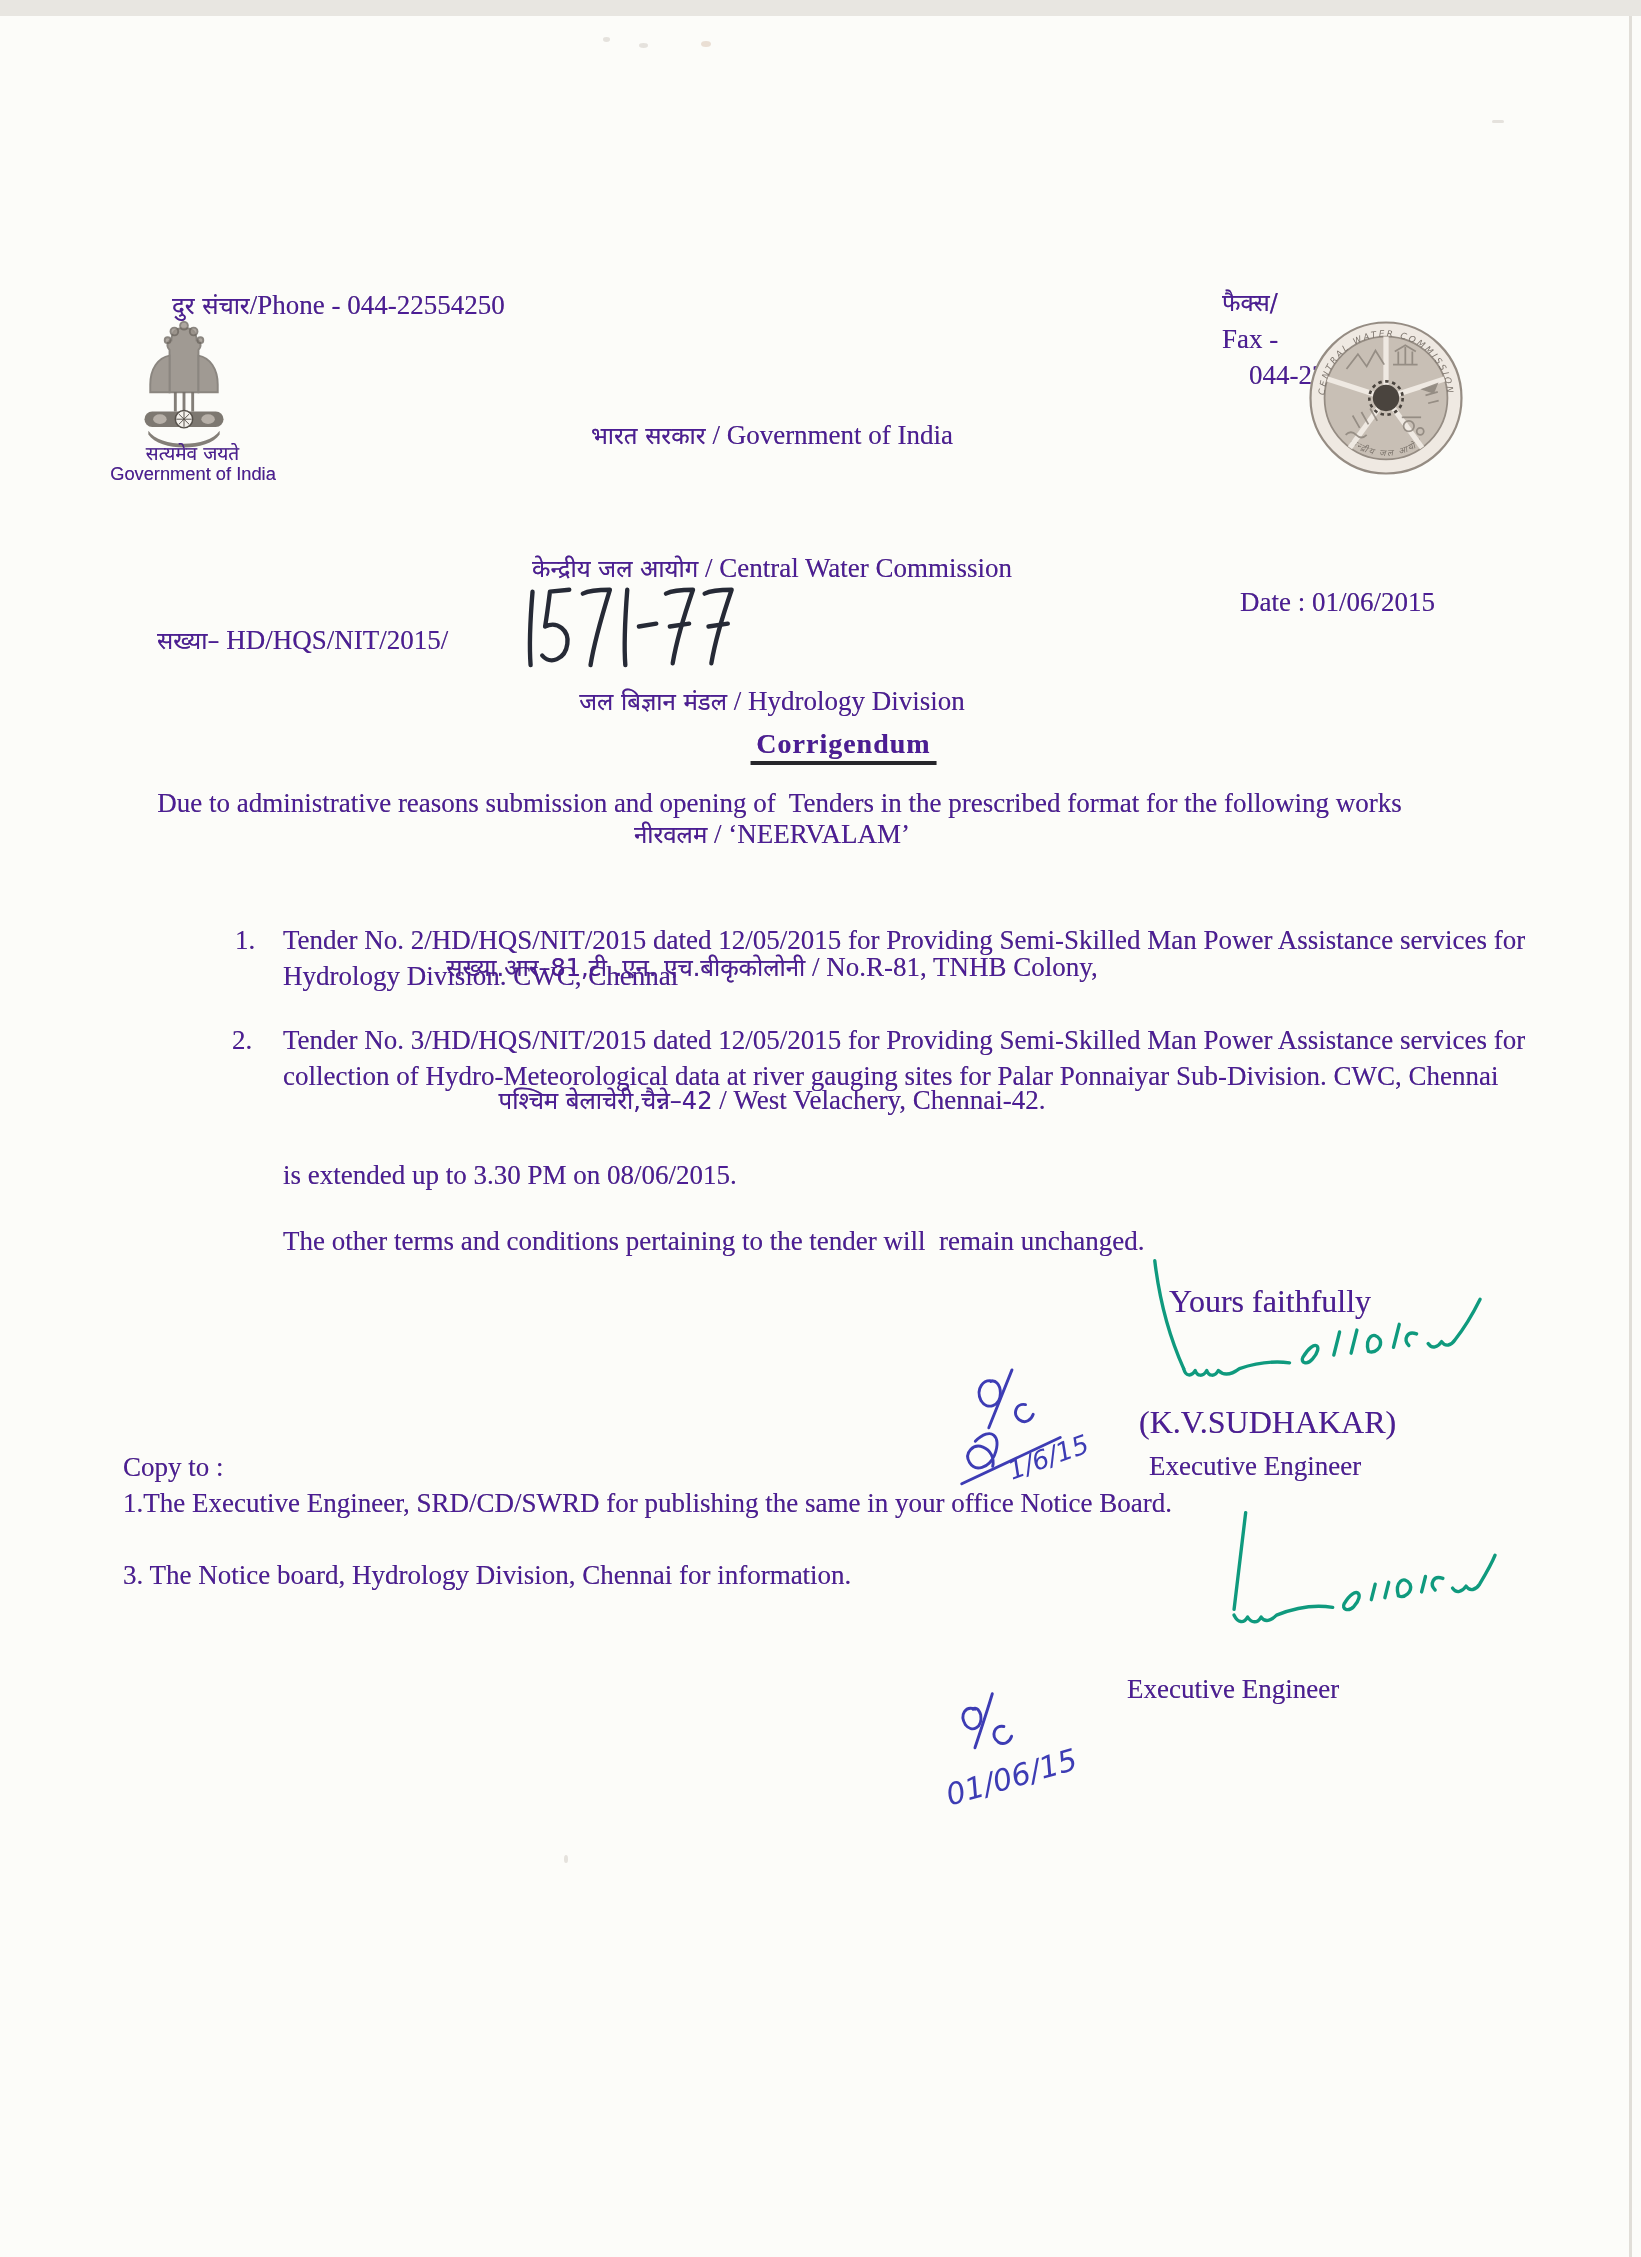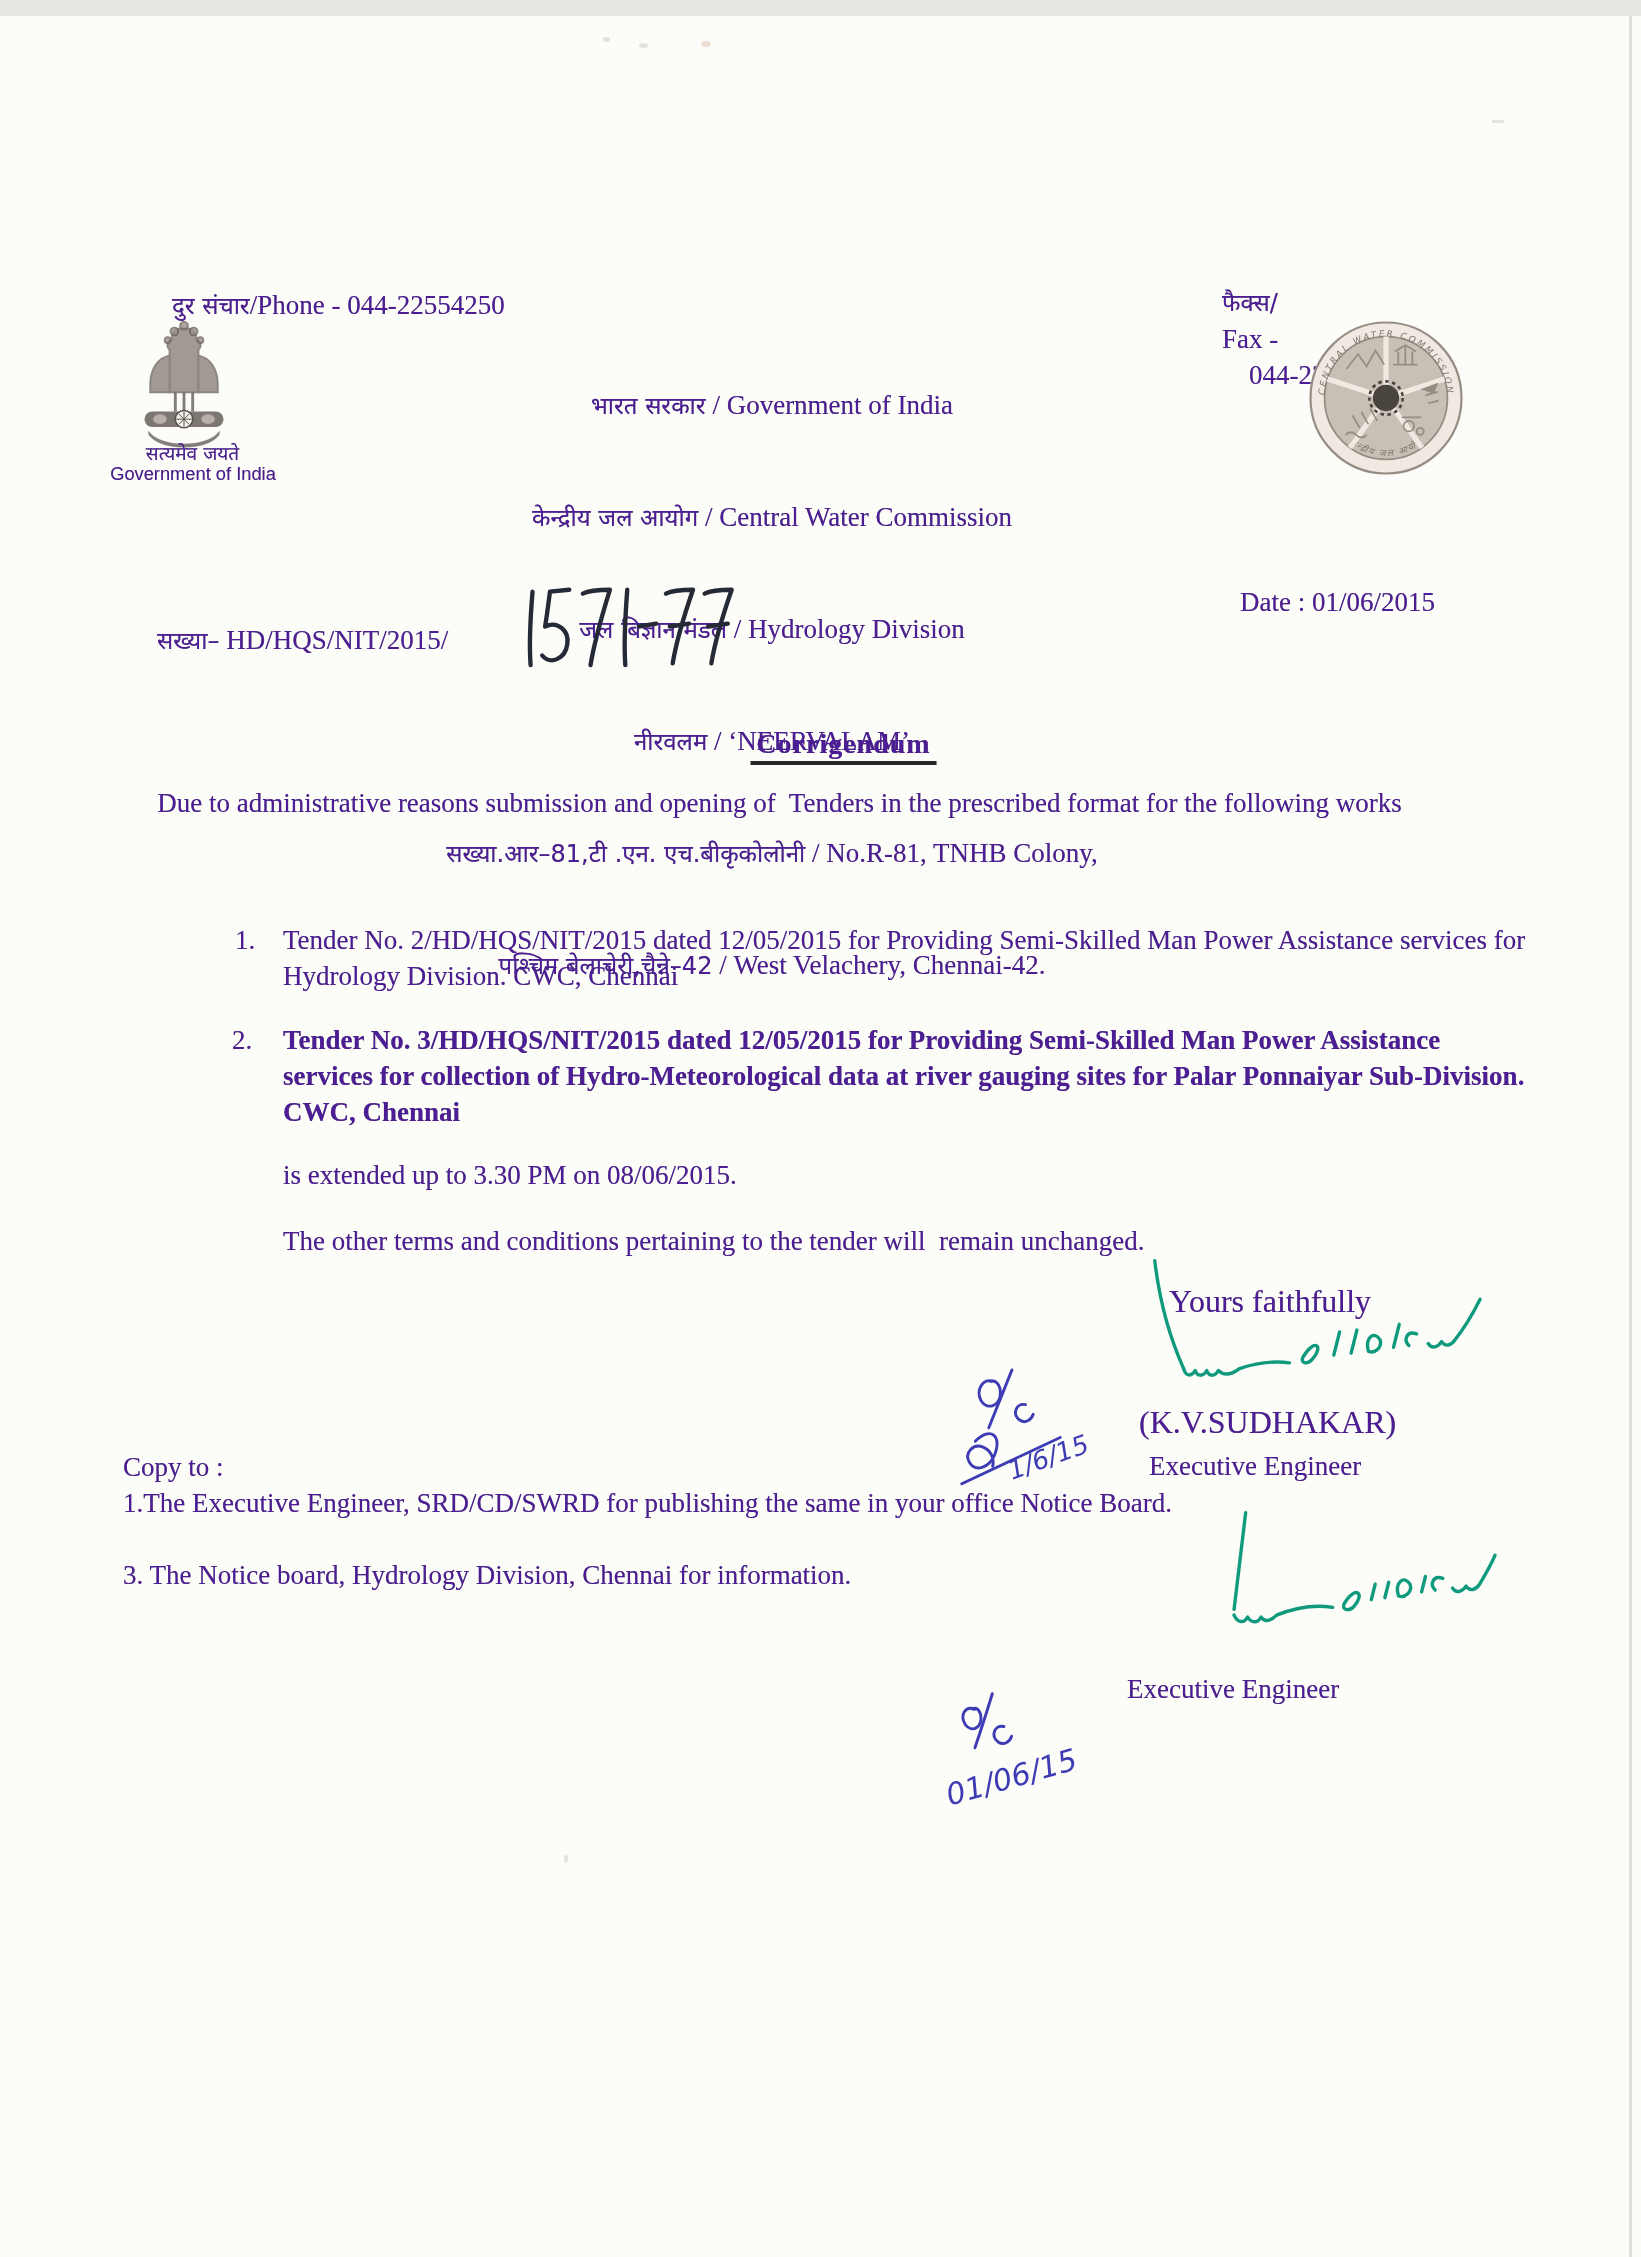--- a/index.html
+++ b/index.html
@@ -68,21 +68,21 @@
       <line x1="55" y1="98" x2="55" y2="114"></line>
         <line x1="47" y1="106" x2="63" y2="106"></line>
       <line x1="49.5" y1="100.5" x2="60.5" y2="111.5"></line>
         <line x1="60.5" y1="100.5" x2="49.5" y2="111.5"></line>
     </g>
     <path d="M18,118 C30,136 80,136 92,118 L92,122 C80,140 30,140 18,122 Z" fill="#6f6962" opacity=".85"></path>
   </svg>
   <div class="t hi" style="left:120px;top:429px;width:145px;text-align:center;font-size:19px;line-height:17.4px;">सत्यमेव जयते</div>
   <div class="t small-sans" style="left:106px;top:447px;width:174px;text-align:center;font-size:18.3px;line-height:21px;">Government of India</div>
 
-  <div class="t center" style="left:772px;top:297px;line-height:37px;">
+  <div class="t center" style="left:772px;top:309px;line-height:44px;">
     <div><span class="hi">भारत सरकार</span><span> / </span><span>Government of India</span></div>
     <div><span class="hi">केन्द्रीय जल आयोग</span><span> / </span><span>Central Water Commission</span></div>
     <div><span class="hi">जल बिज्ञान मंडल</span><span> / </span><span>Hydrology Division</span></div>
     <div><span class="hi">नीरवलम</span><span> / </span><span>‘NEERVALAM’</span></div>
     <div><span class="hi">सख्या.आर–81,टी .एन. एच.बीकृकोलोनी</span><span> / </span><span>No.R-81, TNHB Colony,</span></div>
     <div><span class="hi">पश्चिम बेलाचेरी,चैन्ने–42</span><span> / </span><span>West Velachery, Chennai-42.</span></div>
   </div>
 
   <svg style="left:1307px;top:303px;" width="158" height="158" viewBox="0 0 180 180">
     <defs>
@@ -141,21 +141,21 @@
   <div class="t center" style="left:830px;top:674px;">
     <span class="title">Corrigendum</span>
   </div>
 
   <div class="t" style="left:123px;top:769px;width:1313px;text-align:center;">Due to administrative reasons submission and opening of  Tenders in the prescribed format for the following works</div>
 
   <div class="t" style="left:235px;top:906px;">1.</div>
   <div class="t" style="left:283px;top:906px;width:1246px;">Tender No. 2/HD/HQS/NIT/2015 dated 12/05/2015 for Providing Semi-Skilled Man Power Assistance services for Hydrology Division. CWC, Chennai</div>
 
   <div class="t" style="left:232px;top:1006px;">2.</div>
-  <div class="t" style="left:283px;top:1006px;width:1246px;font-weight:bold;">Tender No. 3/HD/HQS/NIT/2015 dated 12/05/2015 for Providing Semi-Skilled Man Power Assistance services for collection of Hydro-Meteorological data at river gauging sites for Palar Ponnaiyar Sub-Division. CWC, Chennai</div>
+  <div class="t" style="left:283px;top:1006px;width:1246px;">Tender No. 3/HD/HQS/NIT/2015 dated 12/05/2015 for Providing Semi-Skilled Man Power Assistance services for collection of Hydro-Meteorological data at river gauging sites for Palar Ponnaiyar Sub-Division. CWC, Chennai</div>
 
   <div class="t" style="left:283px;top:1141px;">is extended up to 3.30 PM on 08/06/2015.</div>
   <div class="t" style="left:283px;top:1207px;">The other terms and conditions pertaining to the tender will  remain unchanged.</div>
 
   <div class="t" style="left:1169px;top:1267px;font-size:32px;">Yours faithfully</div>
 
   <svg style="left:1110px;top:1239px;" width="386" height="154" viewBox="0 0 400 160">
     <g class="ink" stroke="#0f9a7e" stroke-width="3.5">
       <path d="M46,6 C50,40 58,78 76,118"></path>
       <path d="M76,118 C78,126 84,127 88,120 C90,126 96,127 100,120 C102,126 108,127 112,120 C118,126 126,124 134,118 C152,112 170,110 186,112"></path>

